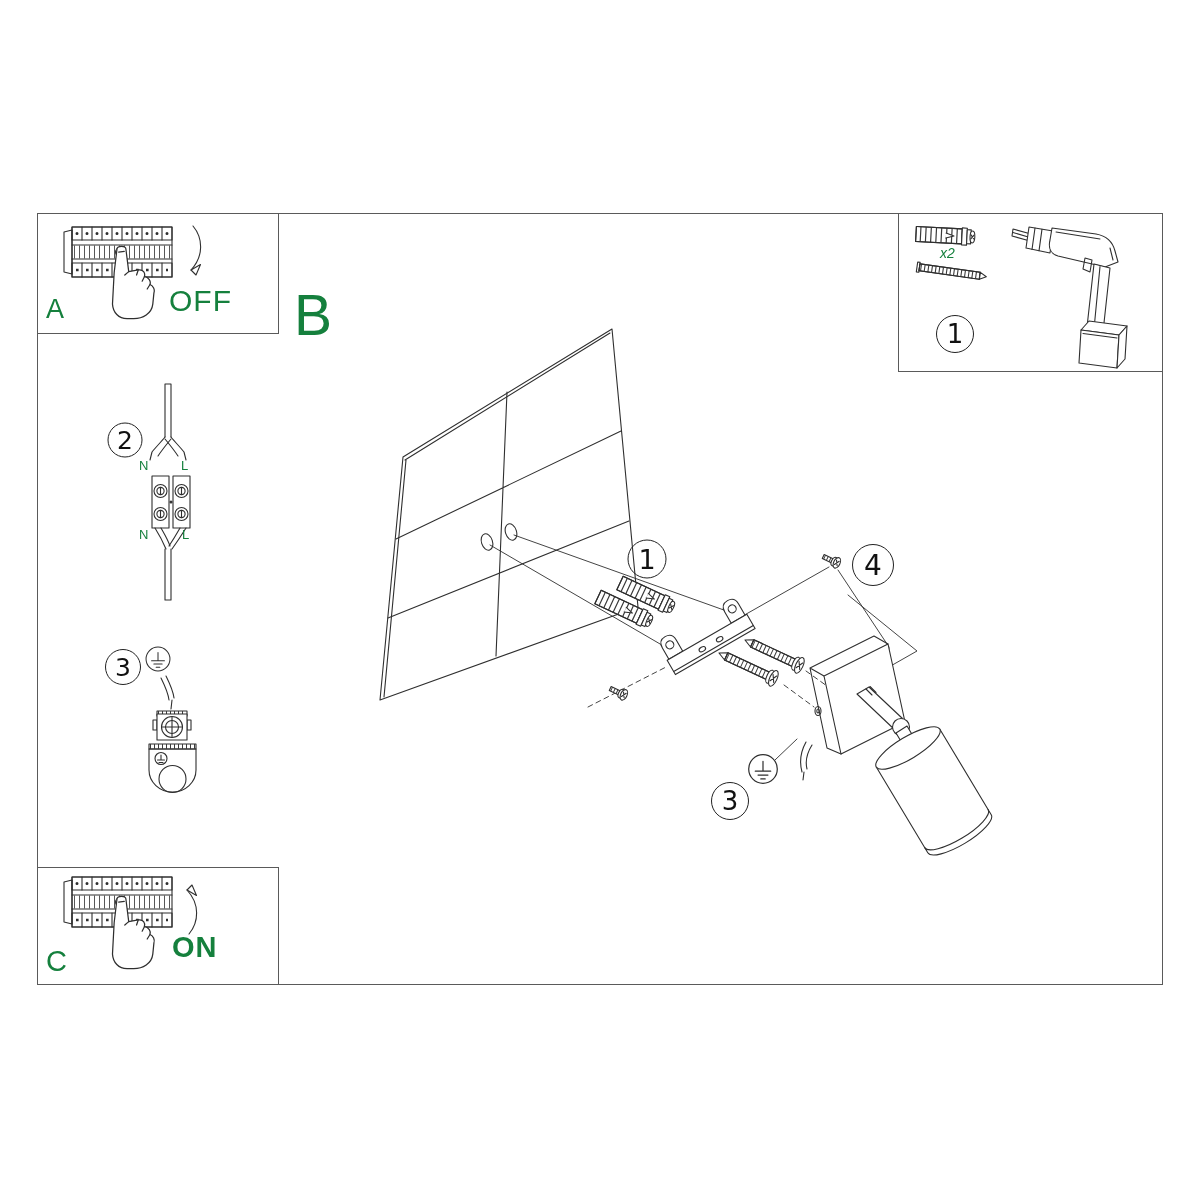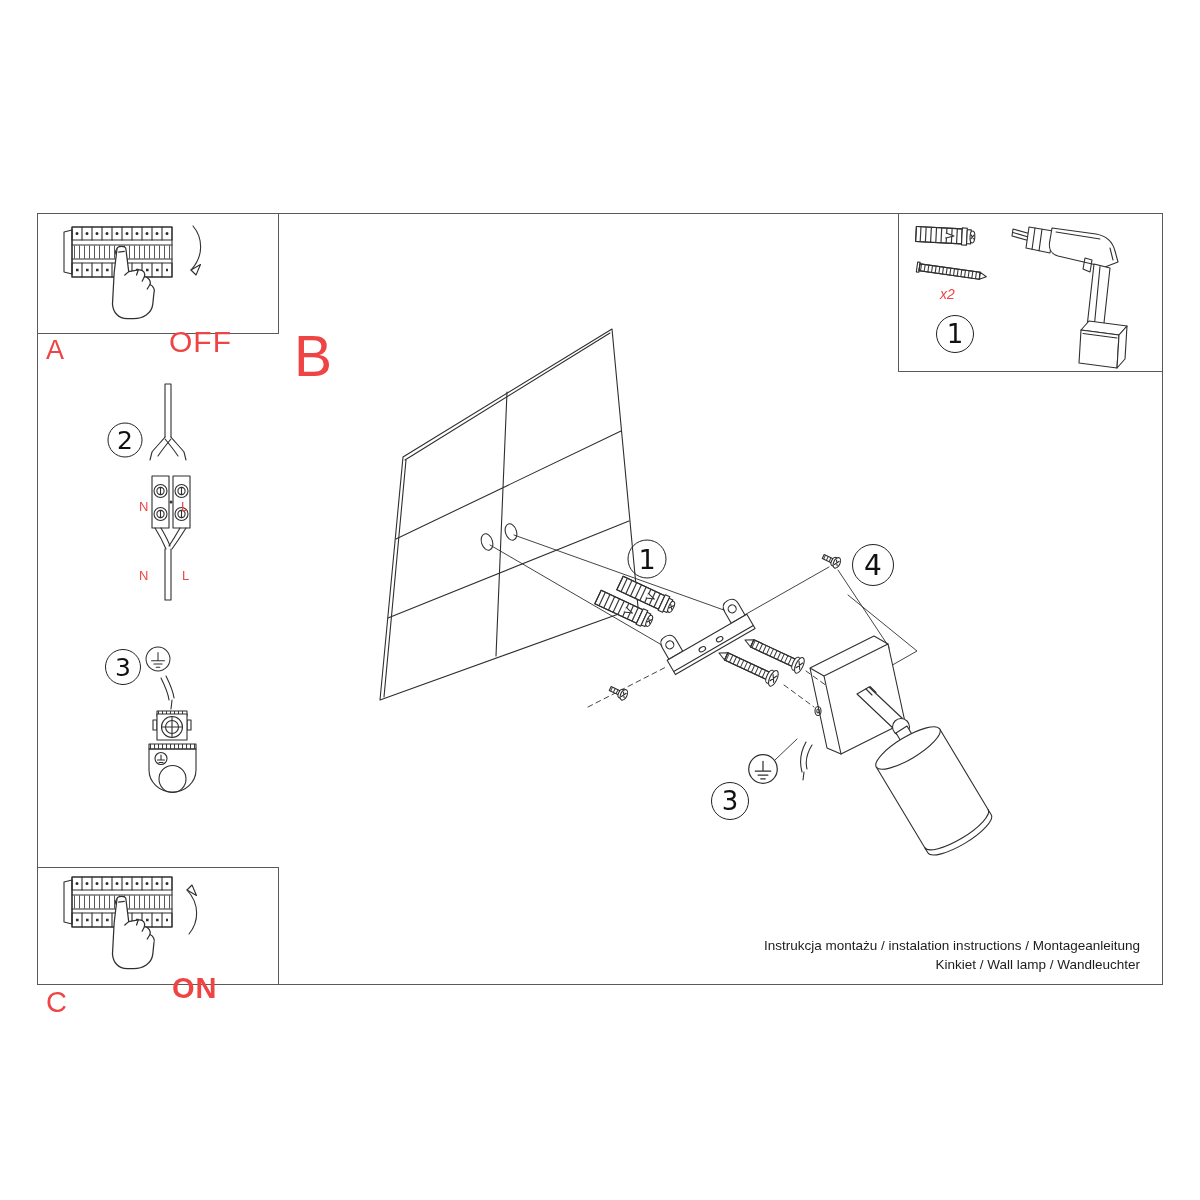--- a/index.html
+++ b/index.html
@@ -1,20 +1,20 @@
 <!DOCTYPE html>
 <html><head>
 <meta charset="utf-8">
 <style>
   html,body{margin:0;padding:0;background:#fff;}
   .page{position:relative;width:1200px;height:1200px;background:#ffffff;overflow:hidden;
         font-family:"Liberation Sans",sans-serif;color:#111;}
   .frame{position:absolute;border:1.4px solid #5a5a5a;box-sizing:border-box;background:transparent;}
   svg.art{position:absolute;left:0;top:0;}
-  .lbl{position:absolute;white-space:pre;color:#ef4444;line-height:1;margin-top:41px;}
+  .lbl{position:absolute;white-space:pre;color:#15803d;line-height:1;}
   .italic{font-style:italic;}
   .stepnum{position:absolute;border:1.5px solid #222;border-radius:50%;
            display:flex;align-items:center;justify-content:center;
            font-family:"DejaVu Sans",sans-serif;color:#111;background:transparent;
            transform:translate(-50%,-50%);box-sizing:border-box;}
   .footer{position:absolute;right:60px;top:936px;width:520px;text-align:right;
           font-size:13.5px;line-height:19px;color:#1c1c1c;}
 </style>
 </head>
 <body>
@@ -256,18 +256,14 @@
   <span class="lbl" style="left:294px;top:287px;font-size:57px;">B</span>
   <span class="lbl" style="left:46px;top:947px;font-size:29px;">C</span>
   <span class="lbl" style="left:172px;top:933px;font-size:29px;letter-spacing:1px;font-weight:bold;">ON</span>
   <span class="lbl italic" style="left:940px;top:246px;font-size:14px;">x2</span>
 
   <span class="lbl" style="left:139px;top:459px;font-size:13px;">N</span>
   <span class="lbl" style="left:181px;top:459px;font-size:13px;">L</span>
   <span class="lbl" style="left:139px;top:528px;font-size:13px;">N</span>
   <span class="lbl" style="left:182px;top:528px;font-size:13px;">L</span>
 
-  <div class="footer">
-    <span>Instrukcja montażu / instalation instructions / Montageanleitung</span><br>
-    <span>Kinkiet / Wall lamp / Wandleuchter</span>
-  </div>
 
 </div>
 
 </body></html>

